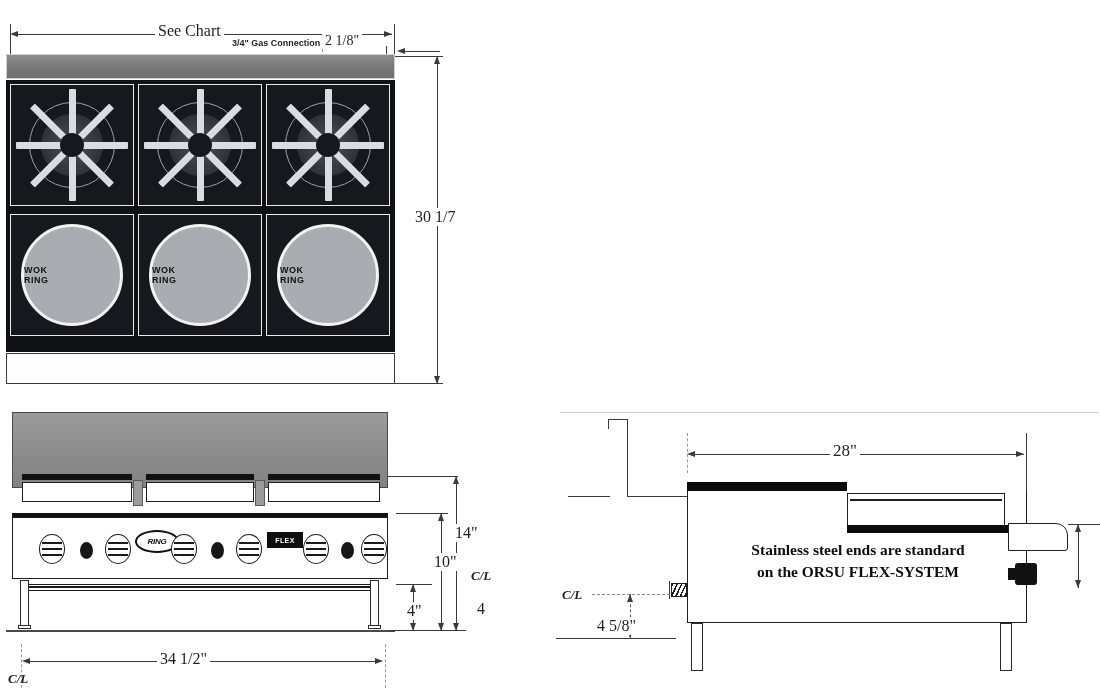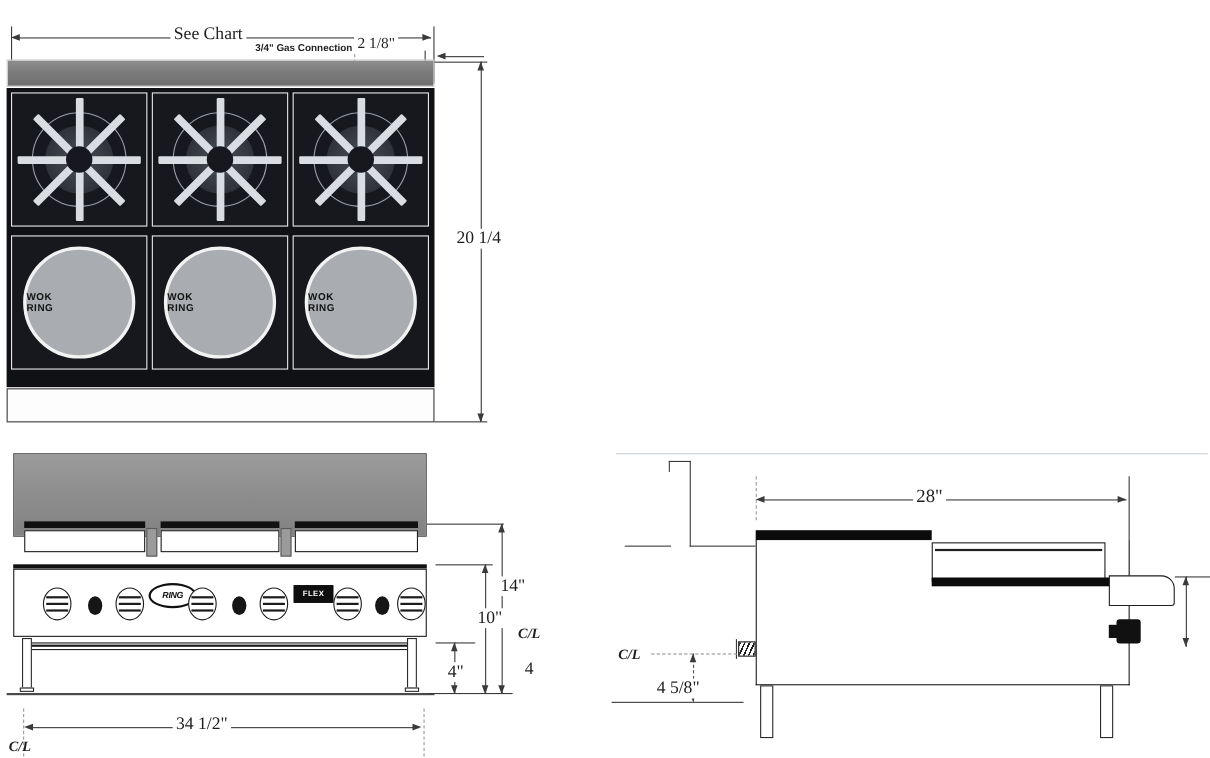--- a/index.html
+++ b/index.html
@@ -184,21 +184,21 @@
     </div>
     <div class="tv-bottom"></div>
   </div>
 
   <div>
     <div class="line-h" style="left:395px;top:40px;width:48px;"></div>
     <div class="line-h" style="left:395px;top:367px;width:48px;"></div>
     <div class="line-v" style="left:437px;top:40px;height:327px;"></div>
     <div class="arw up" style="left:434px;top:40px;"></div>
     <div class="arw down" style="left:434px;top:360px;"></div>
-    <div class="dim-label" style="left:412px;top:192px;font-size:16px;">20 1/4</div>
+    <div class="dim-label" style="left:412px;top:192px;font-size:16px;">30 1/7</div>
   </div>
 
   <div id="front-view">
     <div class="fv-top-band"></div>
 
     <div class="fv-grate-bar" style="left:16px;top:62px;width:110px;"></div>
     <div class="fv-grate-bar" style="left:140px;top:62px;width:108px;"></div>
     <div class="fv-grate-bar" style="left:262px;top:62px;width:112px;"></div>
     <div class="fv-slot" style="left:16px;top:70px;width:110px;"></div>
     <div class="fv-slot" style="left:140px;top:70px;width:108px;"></div>
@@ -314,20 +314,24 @@
     <div class="line-h" style="left:290px;top:88px;width:152px;height:2px;background:#1f1f1f;"></div>
     <div class="sv-top-black" style="left:287px;top:114px;width:180px;height:8px;"></div>
 
     <div class="sv-end-cap" style="left:448px;top:112px;width:60px;height:28px;"></div>
 
     <div class="sv-knob" style="left:455px;top:152px;"></div>
 
     <div class="sv-leg" style="left:131px;top:212px;width:12px;height:48px;"></div>
     <div class="sv-leg" style="left:440px;top:212px;width:12px;height:48px;"></div>
 
+    <div class="sv-note" style="left:138px;top:128px;width:320px;">
+      <div>Stainless steel ends are standard</div>
+      <div>on the ORSU FLEX-SYSTEM</div>
+    </div>
 
     <div class="sv-gas" style="left:111px;top:172px;"></div>
     <div class="line-v" style="left:109px;top:170px;height:18px;"></div>
   </div>
 
   <div>
     <div class="cl-label" style="left:562px;top:571px;font-size:13px;">C/L</div>
     <div class="dash-h" style="left:592px;top:578px;width:78px;"></div>
     <div class="line-v" style="left:630px;top:578px;height:44px;border-left:1px dashed #555;background:none;width:0;"></div>
     <div class="arw up" style="left:627px;top:578px;"></div>

